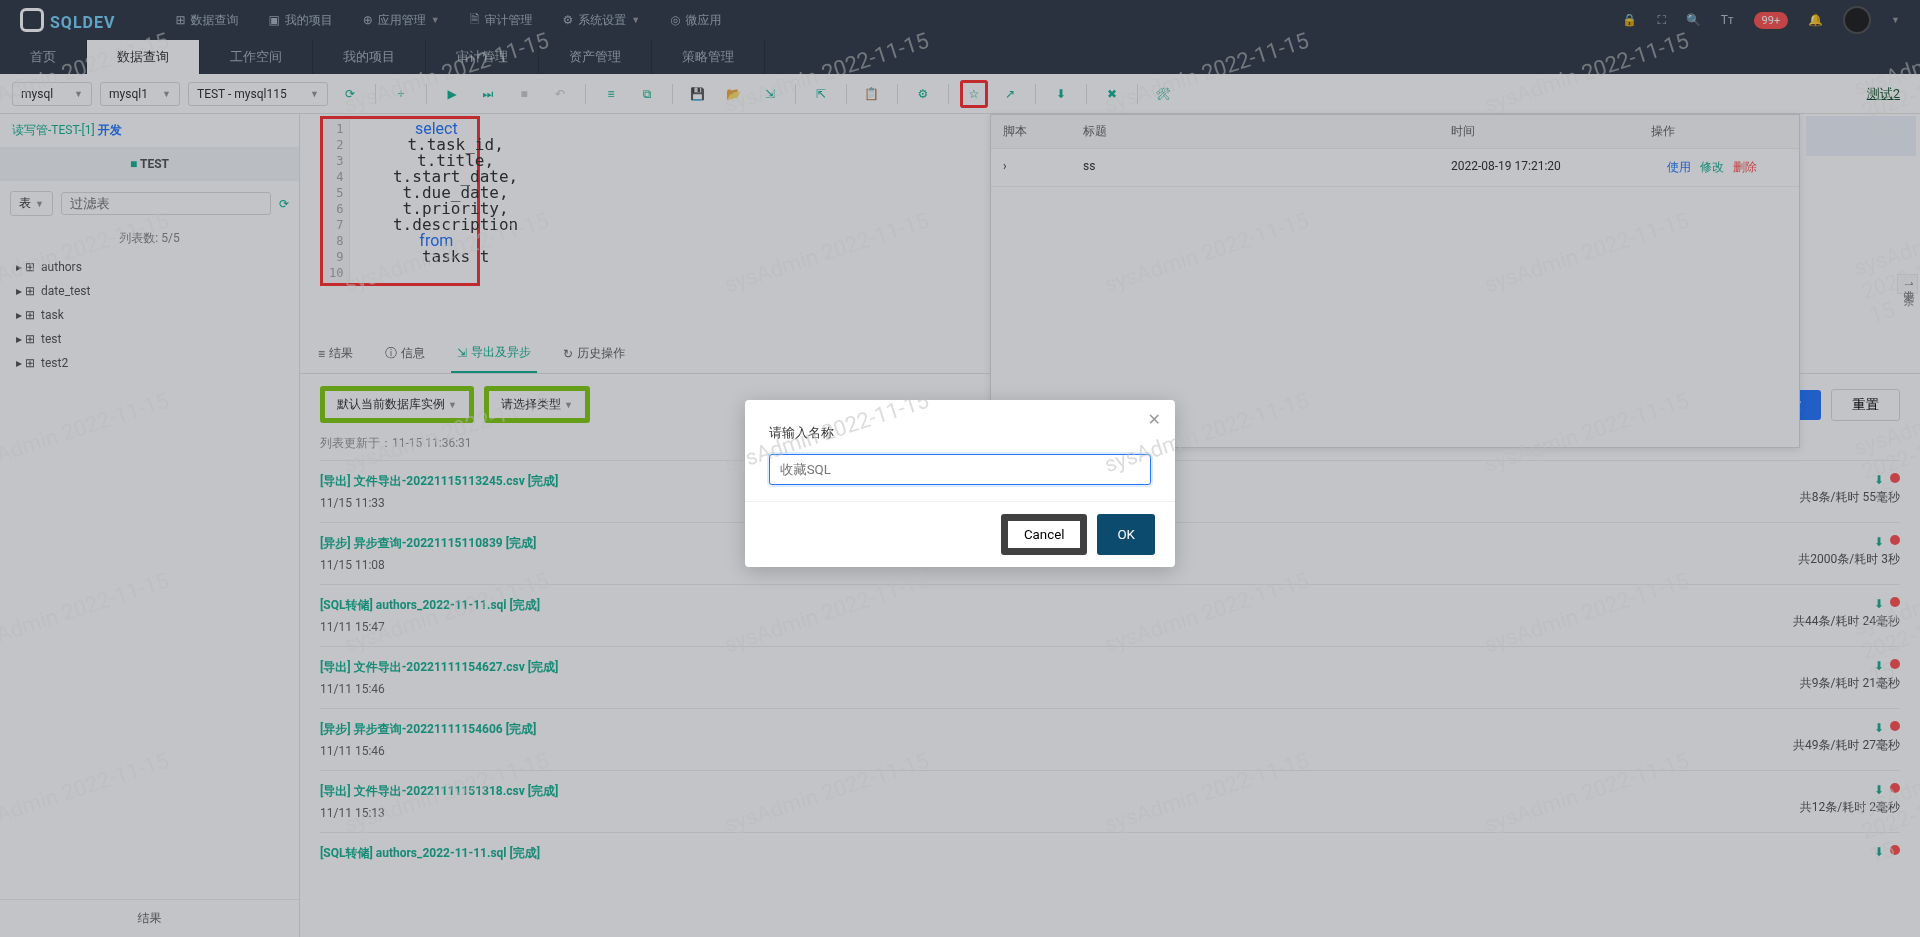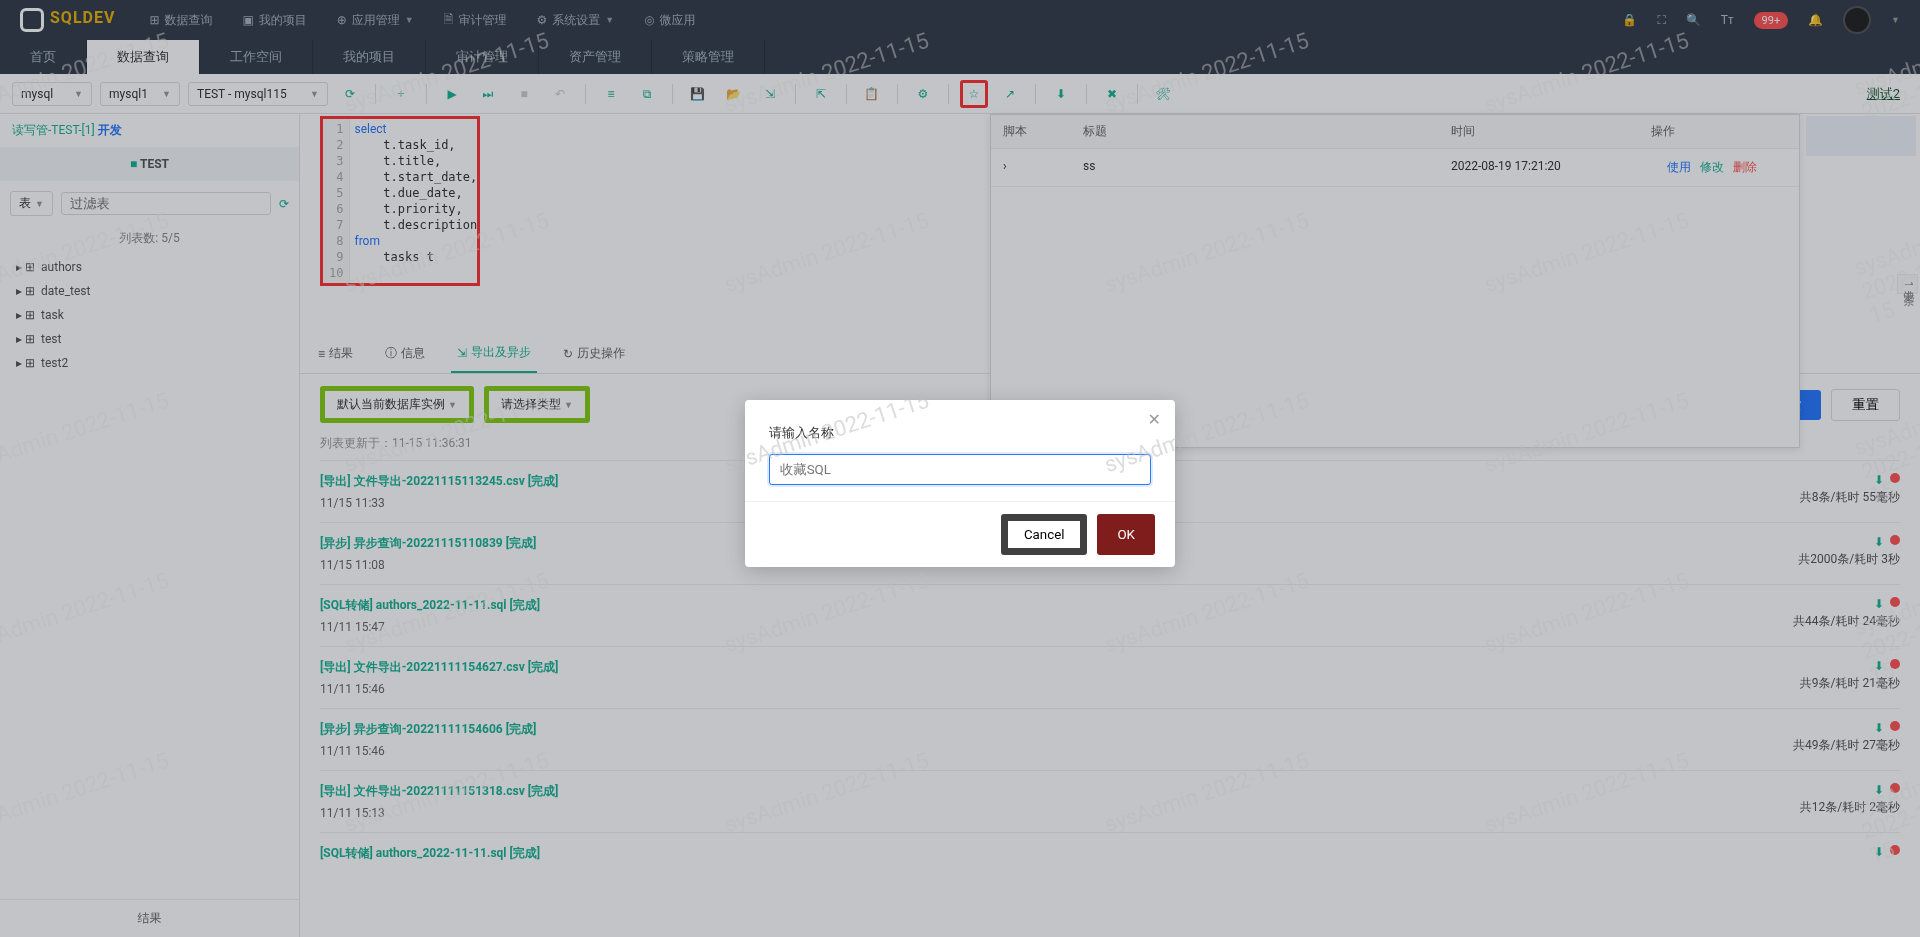--- a/index.html
+++ b/index.html
@@ -1,18 +1,18 @@
 <!DOCTYPE html>
 <html><head>
 <meta charset="utf-8">
 <style>
 * { margin:0; padding:0; box-sizing:border-box; font-family:-apple-system,BlinkMacSystemFont,"Segoe UI",Roboto,sans-serif; }
 body { background:#fff; font-size:12px; color:#333; overflow:hidden; position:relative; width:1920px; height:937px; }
 .topbar { background:#333d48; color:#b8c4d1; height:40px; display:flex; align-items:center; padding:0 20px; }
-.logo { color:#eab308; font-weight:bold; font-size:16px; letter-spacing:1px; display:flex; align-items:flex-start; gap:6px; margin-right:34px; }
+.logo { color:#7dd3fc; font-weight:bold; font-size:16px; letter-spacing:1px; display:flex; align-items:flex-end; gap:6px; margin-right:60px; }
 .logo-icon { width:24px; height:24px; border:3px solid #fff; border-radius:6px; display:inline-block; position:relative; }
 .topnav { display:flex; gap:30px; flex:1; }
 .topnav-item { display:flex; align-items:center; gap:5px; cursor:pointer; color:#a8b4c0; }
 .top-right { display:flex; align-items:center; gap:20px; }
 .badge-99 { background:#f55; color:#fff; border-radius:10px; padding:2px 8px; font-size:11px; }
 .avatar { width:28px; height:28px; border-radius:50%; background:#222; border:2px solid #555; }
 .tabbar { background:#333d48; display:flex; height:34px; align-items:flex-end; }
 .tab { padding:8px 30px; color:#a8b4c0; background:#333d48; cursor:pointer; border-right:1px solid #2a323b; font-size:13px; }
 .tab.active { background:#fff; color:#333; }
 .toolbar2 { display:flex; align-items:center; height:40px; padding:0 12px; gap:8px; border-bottom:1px solid #e5e5e5; }
@@ -30,21 +30,21 @@
 .filter-row { display:flex; gap:8px; padding:10px; align-items:center; }
 .filter-sel { border:1px solid #ddd; padding:3px 8px; border-radius:3px; display:flex; align-items:center; gap:4px; }
 .filter-input { flex:1; border:1px solid #ddd; padding:3px 8px; border-radius:3px; }
 .count-label { text-align:center; color:#888; padding:4px; }
 .tree { padding:4px 0; }
 .tree-item { padding:5px 16px; display:flex; align-items:center; gap:6px; cursor:pointer; color:#555; }
 .sidebar-footer { text-align:center; padding:10px; color:#666; border-top:1px solid #eee; margin-top:auto; }
 .content { flex:1; display:flex; flex-direction:column; position:relative; }
 .editor-wrap { display:flex; border:3px solid #f33; width:160px; position:absolute; top:2px; left:20px; background:#fff; z-index:2; }
 .gutter { background:#f7f7f7; color:#aaa; text-align:right; padding:2px 6px; font-family:Consolas,monospace; font-size:12px; line-height:16px; border-right:1px solid #eee; }
-.code { font-family:Consolas,monospace; font-size:12px; line-height:16px; padding:2px 4px; white-space:pre; }
+.code { font-family:Consolas,monospace; font-size:16px; line-height:16px; padding:2px 4px; white-space:pre;text-align:center; }
 .kw { color:#2878ff; }
 .editor-pane { height:220px; position:relative; }
 .popup-table { position:absolute; top:0; left:690px; width:810px; background:#fff; border:1px solid #ddd; box-shadow:0 2px 8px rgba(0,0,0,.1); z-index:3; }
 .pt-head { display:flex; background:#fafafa; border-bottom:1px solid #eee; }
 .pt-head > div { padding:8px 12px; color:#666; }
 .pt-row { display:flex; border-bottom:1px solid #f0f0f0; }
 .pt-row > div { padding:10px 12px; }
 .pt-col-script { width:80px; }
 .pt-col-title { flex:1; }
 .pt-col-time { width:200px; }
@@ -70,21 +70,21 @@
 .dot-red { width:10px; height:10px; background:#f55; border-radius:50%; display:inline-block; }
 .dl-icon { color:#19b394; }
 .overlay { position:fixed; inset:0; background:rgba(10,20,30,.25); z-index:100; }
 .modal { position:fixed; top:400px; left:50%; transform:translate(-50%,0); width:430px; background:#fff; border-radius:4px; box-shadow:0 4px 20px rgba(0,0,0,.2); z-index:101; }
 .modal-close { position:absolute; top:10px; right:14px; color:#999; cursor:pointer; font-size:16px; }
 .modal-body { padding:24px 24px 16px; }
 .modal-label { margin-bottom:12px; color:#333; font-size:13px; }
 .modal-input { width:100%; border:1px solid #2878ff; padding:7px 10px; border-radius:3px; outline:none; box-shadow:0 0 0 2px rgba(40,120,255,.15); }
 .modal-footer { padding:12px 20px; display:flex; justify-content:flex-end; gap:10px; border-top:1px solid #f0f0f0; }
 .btn-cancel { border:7px solid #404040; background:#fff; padding:6px 16px; border-radius:3px; cursor:pointer; }
-.btn-ok { background:#7f1d1d; color:#fff; border:none; padding:6px 20px; border-radius:3px; cursor:pointer; }
+.btn-ok { background:#0c4a6e; color:#fff; border:none; padding:6px 20px; border-radius:3px; cursor:pointer; }
 .watermark { position:fixed; color:#bbb; font-size:22px; transform:rotate(-18deg); opacity:.5; pointer-events:none; z-index:200; }
 .caret { font-size:9px; color:#999; }
 .minimap { position:absolute; top:2px; right:4px; width:110px; height:40px; background:#dde6f5; opacity:.5; }
 .side-label { position:absolute; right:2px; top:160px; writing-mode:vertical-lr; font-size:11px; color:#888; background:#fafafa; padding:6px 2px; border:1px solid #eee; }
 </style>
 </head>
 <body>
 
 <div class="topbar">
   <div class="logo">

